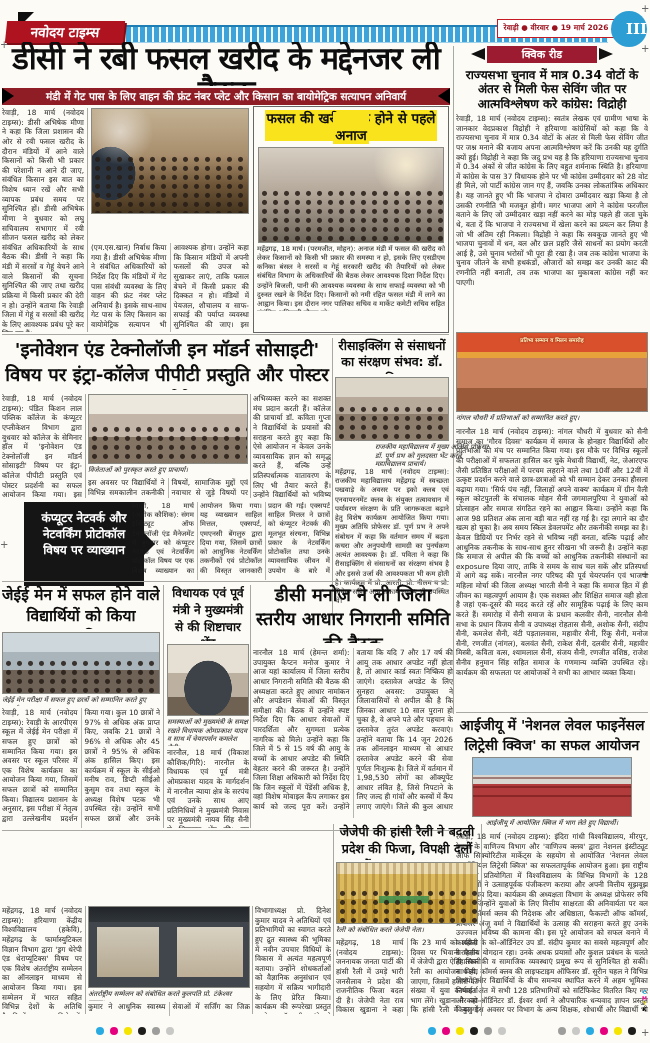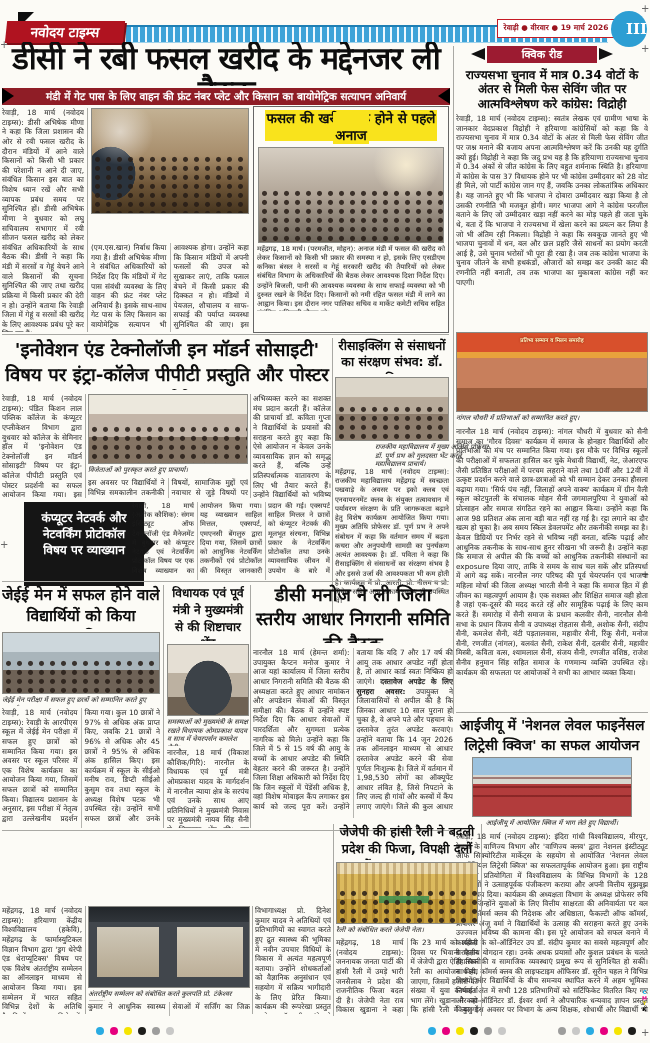--- a/index.html
+++ b/index.html
@@ -23,21 +23,21 @@
   .plus{color:#666;font-size:10px;line-height:10px;}
   
   .hl{font-weight:bold;color:#0d0d0d;text-align:center;overflow:hidden;}
   .hl-main{font-size:31px;line-height:1.05;letter-spacing:-1px;}
   .sub{background:#8f1d26;color:#fff;font-weight:bold;font-size:10.5px;text-align:center;line-height:17px;}
   .sub::before{content:"";position:absolute;left:0;top:0;border-top:8.5px solid transparent;
        border-bottom:8.5px solid transparent;border-left:12px solid #000;}
   .sub::after{content:"";position:absolute;right:0;top:0;border-top:8.5px solid transparent;
        border-bottom:8.5px solid transparent;border-right:12px solid #000;}
   .body-txt{font-size:7.3px;line-height:1.32;text-align:justify;color:#1c1c1c;overflow:hidden;}
-  .lede{font-weight:bold;}
+  .lede{font-weight:normal;}
   .cap{font-size:6.9px;font-style:italic;line-height:1.25;color:#222;overflow:hidden;}
   .cols2{column-count:2;column-gap:7px;column-rule:1px solid #b5b5b0;}
   .cols3{column-count:3;column-gap:6px;column-rule:1px solid #b5b5b0;}
   .vr{width:1px;background:#a9a9a4;}
   .hr{height:1px;background:#a9a9a4;}
   
   .qr-tag{position:relative;width:110px;height:17px;margin:0 auto;background:#9c1b31;color:#fff;
           font-weight:bold;font-size:11px;text-align:center;line-height:17px;}
   .qr-tag::before{content:"";position:absolute;left:-16px;top:2px;border-top:6.5px solid transparent;
           border-bottom:6.5px solid transparent;border-right:14px solid #111;}

